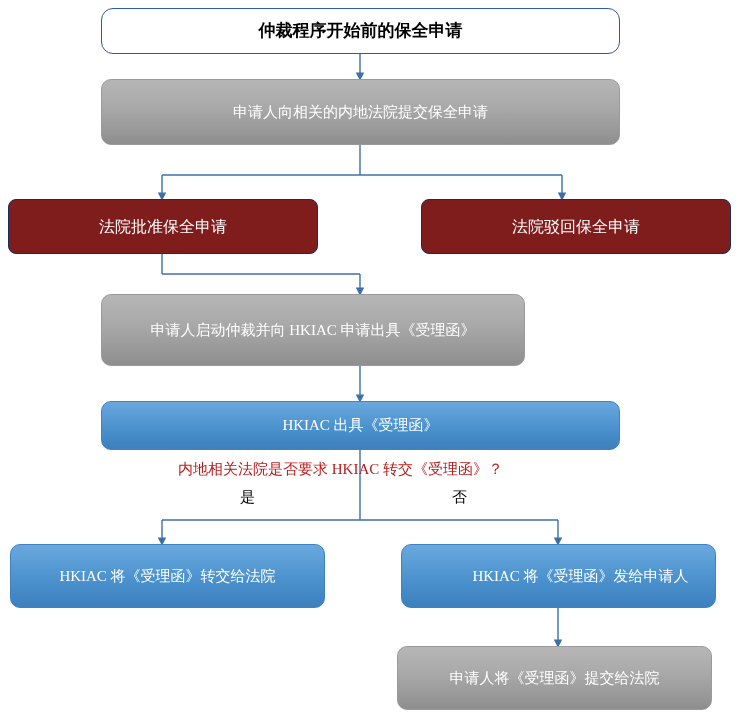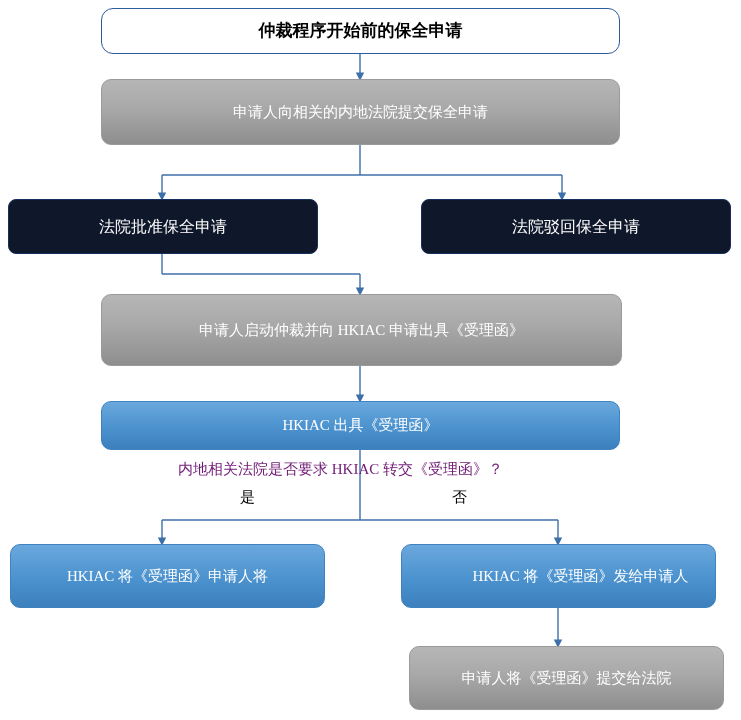--- a/index.html
+++ b/index.html
@@ -39,38 +39,38 @@
   .node-grey {
     background: linear-gradient(to bottom, #b6b6b6 0%, #a8a8a8 45%, #8e8e8e 100%);
     border: 1px solid #9a9a9a;
     border-radius: 10px;
     color: #ffffff;
     font-size: 15px;
     justify-content: center;
   }
   
   .node-navy {
-    background: #0f172a;
+    background: #7f1d1d;
     border: 1px solid #15305c;
     border-radius: 8px;
     color: #ffffff;
     font-size: 16px;
   }
   
   .node-blue {
     background: linear-gradient(to bottom, #6aa8dd 0%, #4b92ce 55%, #3c80bd 100%);
     border: 1px solid #3f82bf;
     border-radius: 10px;
     color: #ffffff;
     font-size: 15px;
     justify-content: center;
   }
   .label-text {
     position: absolute;
-    color: #701a75;
+    color: #b91c1c;
     font-size: 15px;
     white-space: nowrap;
   }
   .label-small {
     position: absolute;
     color: #000000;
     font-size: 15px;
     white-space: nowrap;
   }
   svg.connectors {
@@ -126,39 +126,39 @@
   </div>
 
   <div class="node node-navy" style="left:8px; top:199px; width:310px; height:55px;">
     <span>法院批准保全申请</span>
   </div>
 
   <div class="node node-navy" style="left:408px; top:199px; width:310px; height:55px;margin-left:13px;">
     <span>法院驳回保全申请</span>
   </div>
 
-  <div class="node node-grey" style="left:101px; top:294px; width:521px; height:72px;">
+  <div class="node node-grey" style="left:101px; top:294px; width:424px; height:72px;">
     <span>申请人启动仲裁并向 HKIAC 申请出具《受理函》</span>
   </div>
 
   <div class="node node-blue" style="left:101px; top:401px; width:519px; height:49px;">
     <span>HKIAC 出具《受理函》</span>
   </div>
 
   <div class="label-text" style="left:178px; top:460px;">内地相关法院是否要求 HKIAC 转交《受理函》？</div>
 
   <div class="label-small" style="left:240px; top:488px;">是</div>
 
   <div class="label-small" style="left:452px; top:488px;">否</div>
 
   <div class="node node-blue" style="left:10px; top:544px; width:315px; height:64px;">
-    <span>HKIAC 将《受理函》申请人将</span>
+    <span>HKIAC 将《受理函》转交给法院</span>
   </div>
 
   <div class="node node-blue" style="left:401px; top:544px; width:315px; height:64px;padding-left:44px;">
     <span>HKIAC 将《受理函》发给申请人</span>
   </div>
 
-  <div class="node node-grey" style="left:409px; top:646px; width:315px; height:64px;">
+  <div class="node node-grey" style="left:397px; top:646px; width:315px; height:64px;">
     <span>申请人将《受理函》提交给法院</span>
   </div>
 
 </div>
 
 </body></html>

